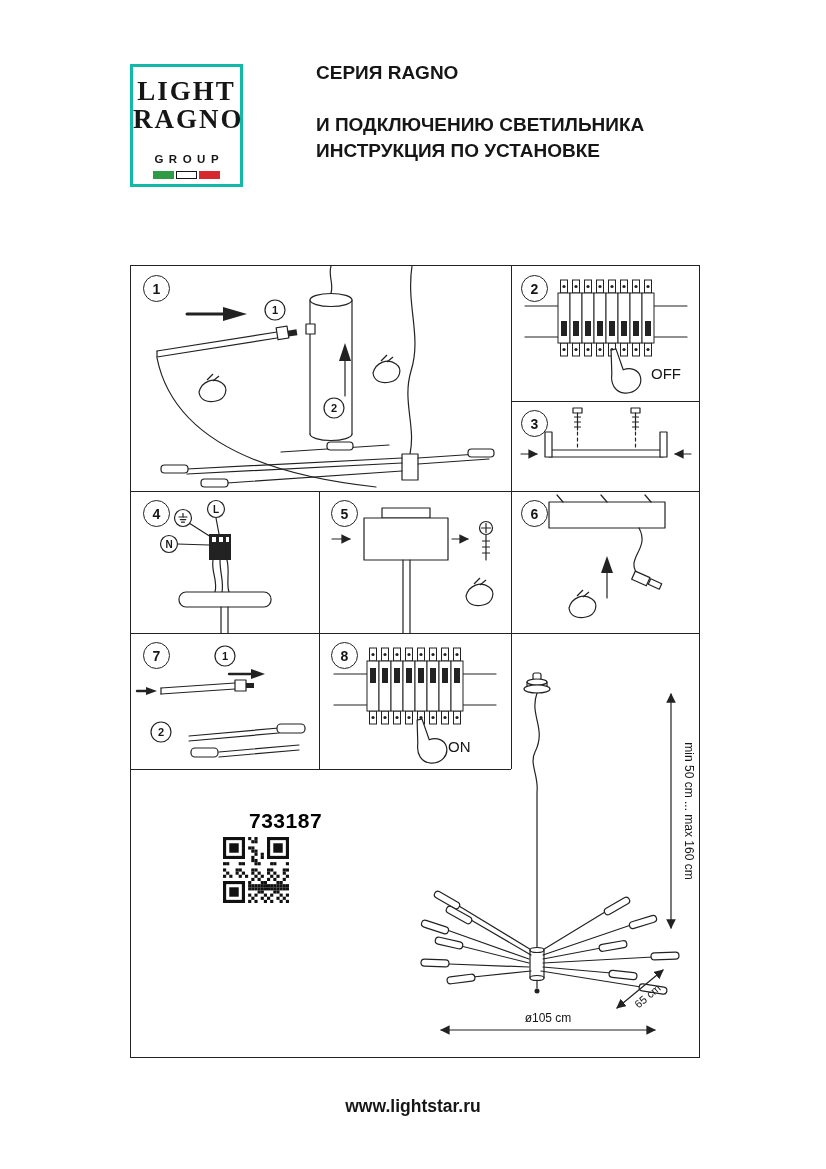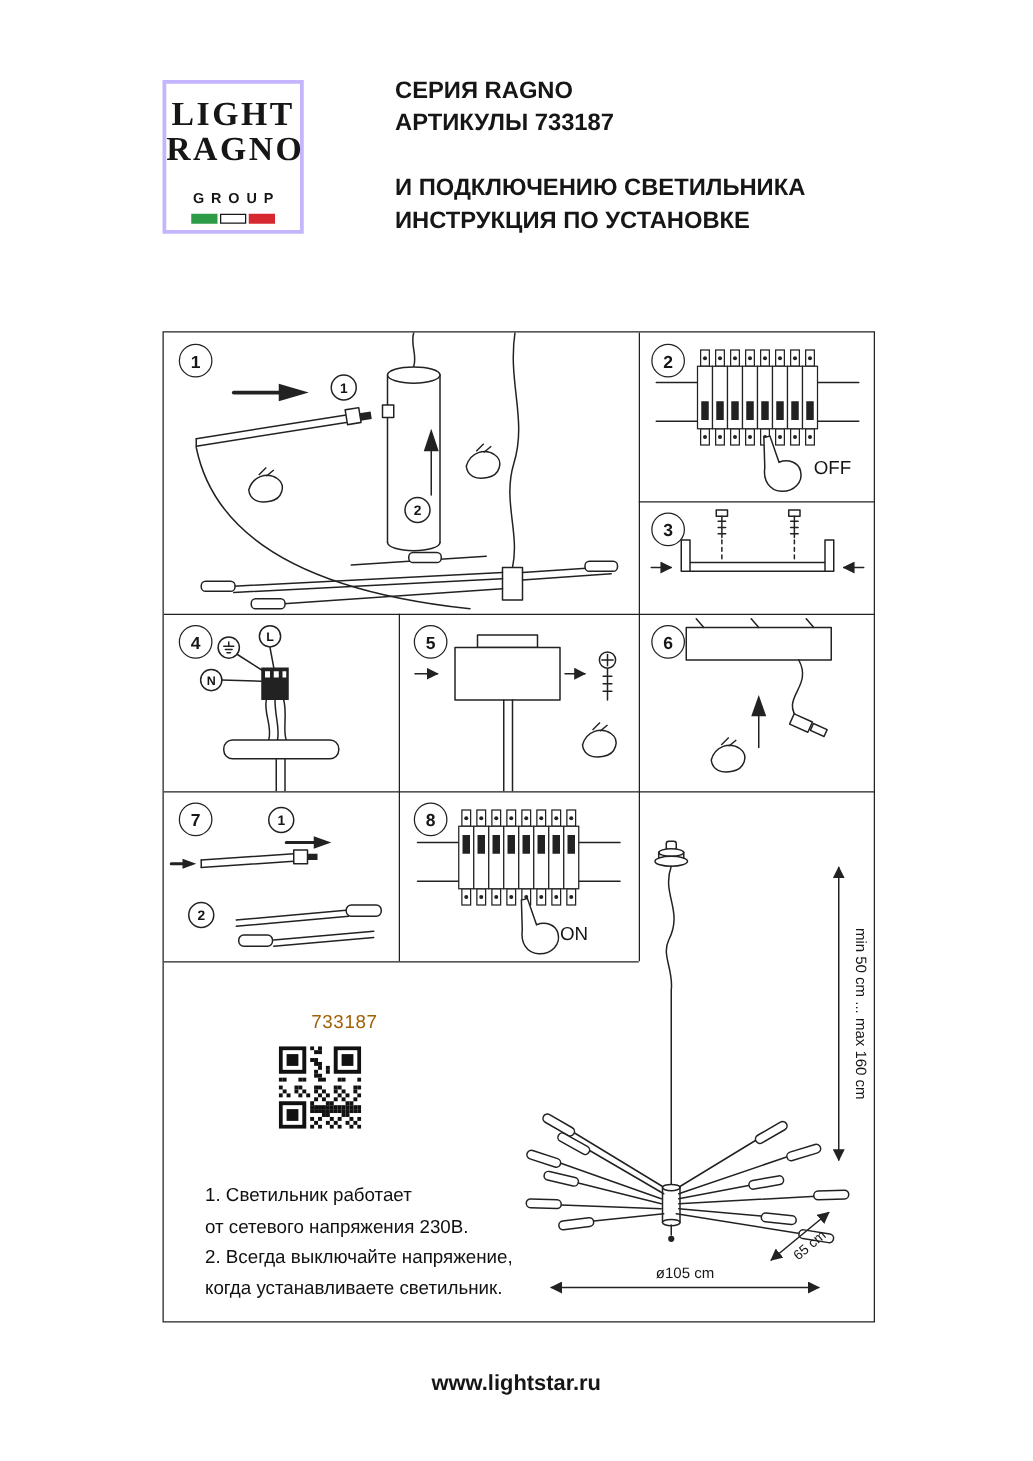--- a/index.html
+++ b/index.html
@@ -1,20 +1,20 @@
 <!DOCTYPE html>
 <html><head>
 <meta charset="utf-8">
 <style>
 *{margin:0;padding:0;box-sizing:border-box}
 html,body{width:826px;height:1169px}
 body{background:#fff;font-family:"Liberation Sans",sans-serif;color:#1a1a1a;position:relative}
 .page{position:absolute;left:0;top:0;width:826px;height:1169px;background:#fff;overflow:hidden}
 .abs{position:absolute}
-.logo{position:absolute;left:130px;top:64px;width:113px;height:123px;border:3px solid #c4b5fd;text-align:center;padding-top:10px;background:#fff}
+.logo{position:absolute;left:130px;top:64px;width:113px;height:123px;border:3px solid #14b8a6;text-align:center;padding-top:10px;background:#fff}
 .logo .l1{font-family:"Liberation Serif",serif;font-weight:bold;font-size:27px;line-height:28px;letter-spacing:2px;color:#161616}
 .logo .l2{font-size:11.5px;letter-spacing:5.5px;margin-top:20px;color:#161616;text-indent:5.5px;font-weight:bold}
 .flag{display:flex;justify-content:center;gap:2px;margin-top:6px}
 .flag span{width:21px;height:8px;display:block}
 .fg{background:#2e9b47}
 .fw{background:#fff;border:1px solid #161616}
 .fr{background:#d7282f}
 .hdr{position:absolute;left:316px;top:60px;width:400px;text-align:left;font-weight:bold;font-size:19px;line-height:26px;color:#161616}
 .hdr .sp{height:26px}
 .main{position:absolute;left:130px;top:265px;width:570px;height:793px;border:1.2px solid #222;background:#fff}
@@ -22,21 +22,21 @@
 .step{position:absolute;width:27px;height:27px;border:1.5px solid #222;border-radius:50%;display:flex;align-items:center;justify-content:center;font-size:14px;font-weight:bold;background:#fff;color:#161616}
 .art{position:absolute}
 .art line,.art path,.art rect,.art circle,.art ellipse,.art polyline{stroke:#222;stroke-width:1.2;fill:none;stroke-linecap:round;stroke-linejoin:round}
 .art polygon{stroke:none;fill:#222}
 .art .f{fill:#222;stroke:none}
 .art .w{fill:#fff}
 .art .wf{fill:#fff;stroke:none}
 .art .thick{stroke-width:3}
 .art .thick2{stroke-width:2.4}
 .art text{stroke:none;fill:#161616;font-family:"Liberation Sans",sans-serif}
-.article-no{position:absolute;font-weight:normal;font-size:15px;letter-spacing:.5px;color:#a16207}
+.article-no{position:absolute;font-weight:bold;font-size:21px;letter-spacing:.5px;color:#000000}
 .notes{position:absolute;font-size:15px;line-height:24.5px;color:#111}
 .footer{position:absolute;left:0;top:1096px;width:826px;text-align:center;font-weight:bold;font-size:17.5px;color:#161616}
 </style>
 </head>
 <body>
 
 <div class="page">
 
   <svg width="0" height="0" style="position:absolute" aria-hidden="true">
     <defs>
@@ -73,21 +73,20 @@
     <div class="l2">GROUP</div>
     <div class="flag">
       <span class="fg"></span>
       <span class="fw"></span>
       <span class="fr"></span>
     </div>
   </div>
 
   <div class="hdr">
     <div>СЕРИЯ RAGNO</div>
-    <div>АРТИКУЛЫ 733187</div>
     <div class="sp"></div>
     <div>И ПОДКЛЮЧЕНИЮ СВЕТИЛЬНИКА</div>
     <div>ИНСТРУКЦИЯ ПО УСТАНОВКЕ</div>
   </div>
 
   <div class="main">
 
     <div class="gline" style="left:380px;top:0;width:1px;height:503px"></div>
     <div class="gline" style="left:380px;top:135px;width:189px;height:1px"></div>
     <div class="gline" style="left:0;top:225px;width:569px;height:1px"></div>
@@ -448,24 +447,18 @@
         <rect x="3" y="3" width="15" height="15" fill="#fff"></rect>
         <rect x="6" y="6" width="9" height="9" fill="#111"></rect>
         <rect x="42" y="0" width="21" height="21" fill="#111"></rect>
         <rect x="45" y="3" width="15" height="15" fill="#fff"></rect>
         <rect x="48" y="6" width="9" height="9" fill="#111"></rect>
         <rect x="0" y="42" width="21" height="21" fill="#111"></rect>
         <rect x="3" y="45" width="15" height="15" fill="#fff"></rect>
         <rect x="6" y="48" width="9" height="9" fill="#111"></rect>
       </svg>
 
-    <div class="notes" style="left:33px;top:679px">
-      <div>1. Светильник работает</div>
-      <div>от сетевого напряжения 230В.</div>
-      <div>2. Всегда выключайте напряжение,</div>
-      <div>когда устанавливаете светильник.</div>
-    </div>
 
   </div>
 
   <div class="footer">www.lightstar.ru</div>
 
 </div>
 
 </body></html>

